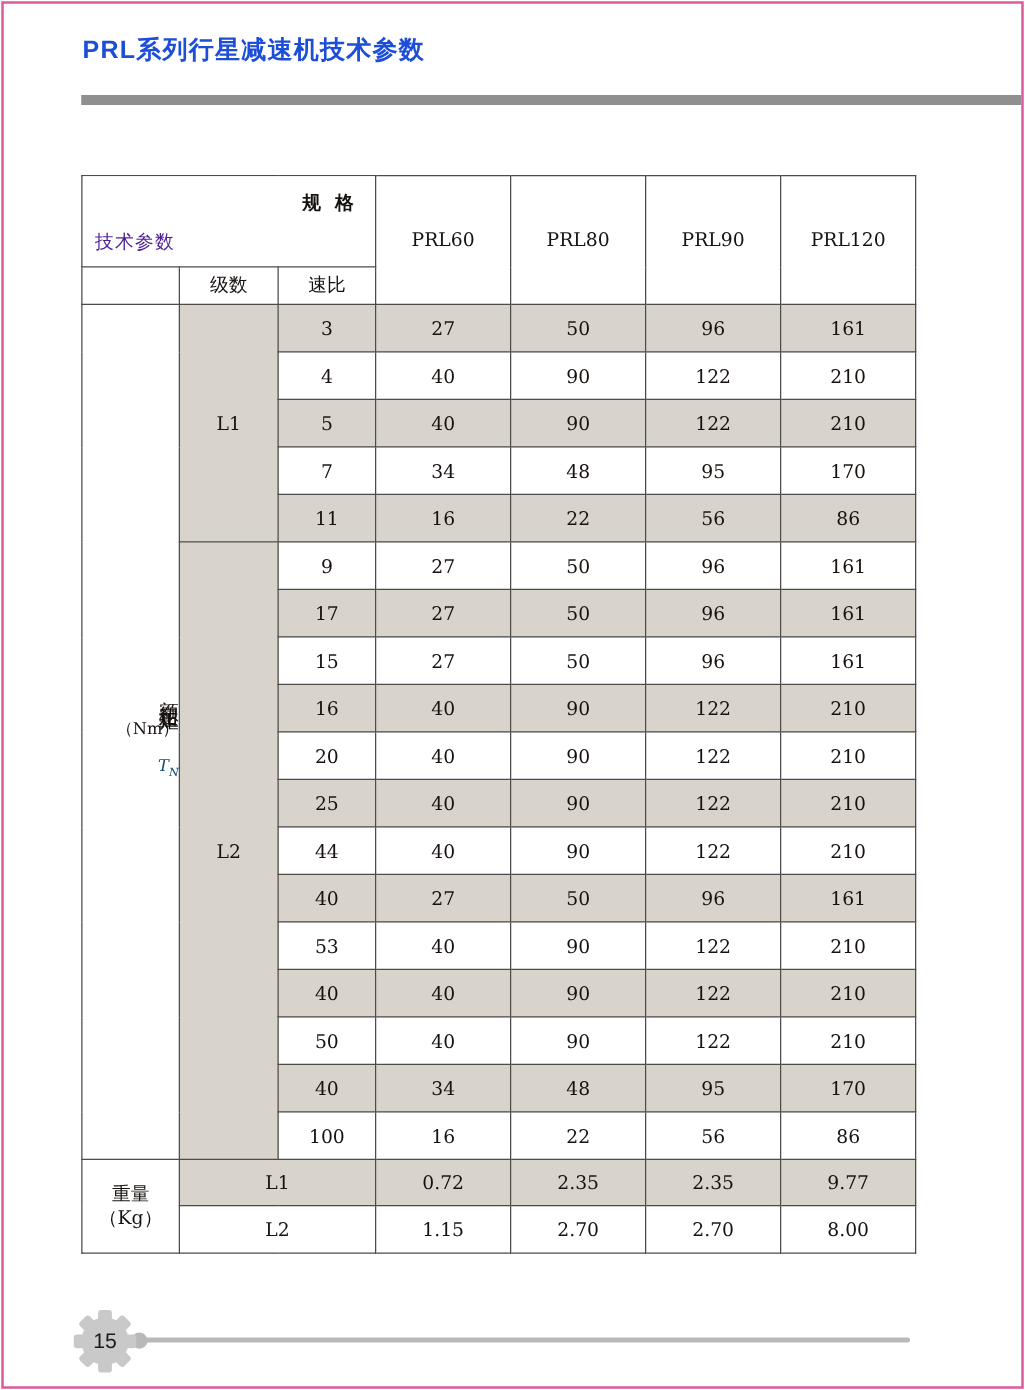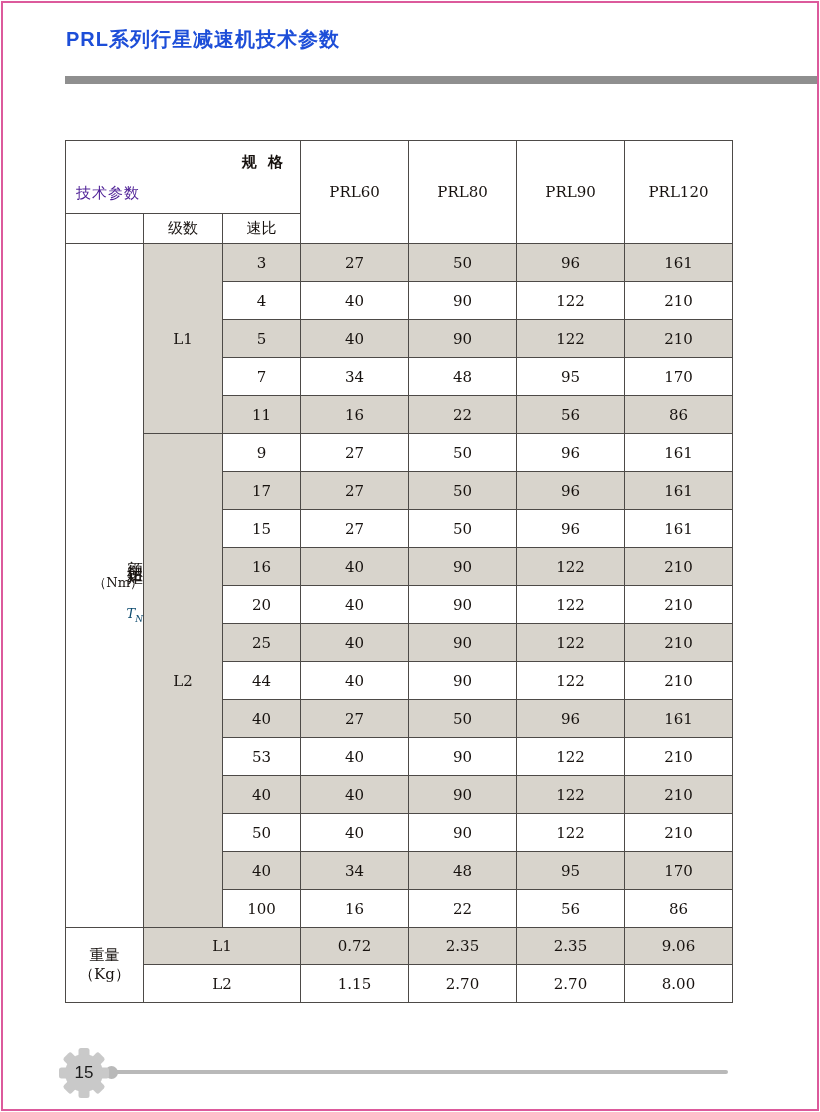--- a/index.html
+++ b/index.html
@@ -250,21 +250,21 @@
       <td>56</td>
       <td>86</td>
     </tr>
 
     <tr class="wrow1 shaded">
       <td class="wlabel" rowspan="2">重量（Kg）</td>
       <td colspan="2">L1</td>
       <td>0.72</td>
       <td>2.35</td>
       <td>2.35</td>
-      <td>9.06</td>
+      <td>9.77</td>
     </tr>
     <tr class="wrow2">
       <td colspan="2">L2</td>
       <td>1.15</td>
       <td>2.70</td>
       <td>2.70</td>
       <td>8.00</td>
     </tr>
   </tbody>
 </table>

